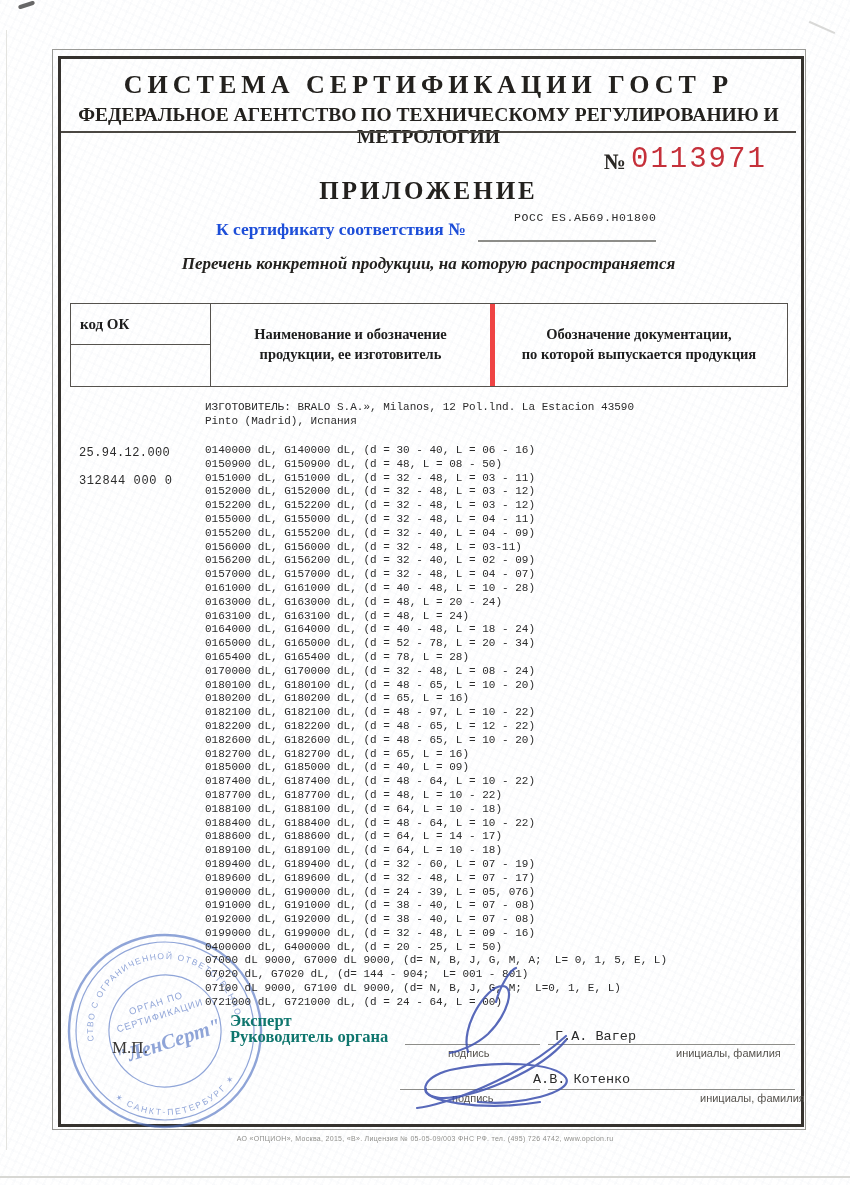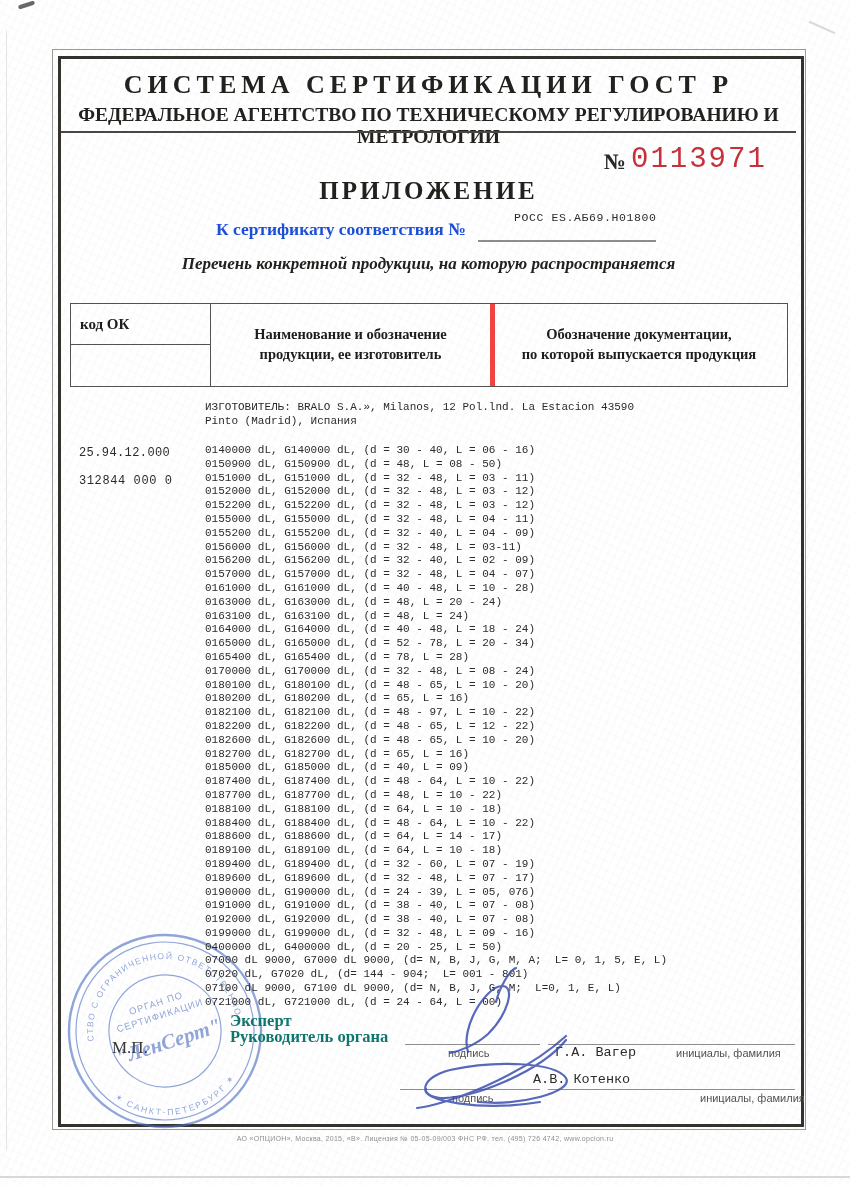--- a/index.html
+++ b/index.html
@@ -187,21 +187,21 @@
         <text class="cname" x="0" y="18" text-anchor="middle">"ЛенСерт"</text>
       </g>
     </g>
   </svg>
 
   <div class="mp-label">М.П.</div>
 
   <div class="sig-label" style="left:230px;top:1027px;">Руководитель органа</div>
   <div class="sig-line" style="left:405px;top:1020px;width:135px;height:24px;"></div>
   <div class="sig-caption" style="left:448px;top:1047px;">подпись</div>
-  <div class="sig-name" style="left:555px;top:1029px;margin-top:16px;">Г.А. Вагер</div>
+  <div class="sig-name" style="left:555px;top:1029px;">Г.А. Вагер</div>
   <div class="sig-line" style="left:548px;top:1020px;width:247px;height:24px;"></div>
   <div class="sig-caption" style="left:676px;top:1047px;">инициалы, фамилия</div>
 
   <div class="sig-label" style="left:230px;top:1011px;">Эксперт</div>
   <div class="sig-line" style="left:400px;top:1063px;width:140px;height:26px;"></div>
   <div class="sig-caption" style="left:452px;top:1092px;">подпись</div>
   <div class="sig-name" style="left:533px;top:1072px;">А.В. Котенко</div>
   <div class="sig-line" style="left:548px;top:1063px;width:247px;height:26px;"></div>
   <div class="sig-caption" style="left:700px;top:1092px;">инициалы, фамилия</div>
 

